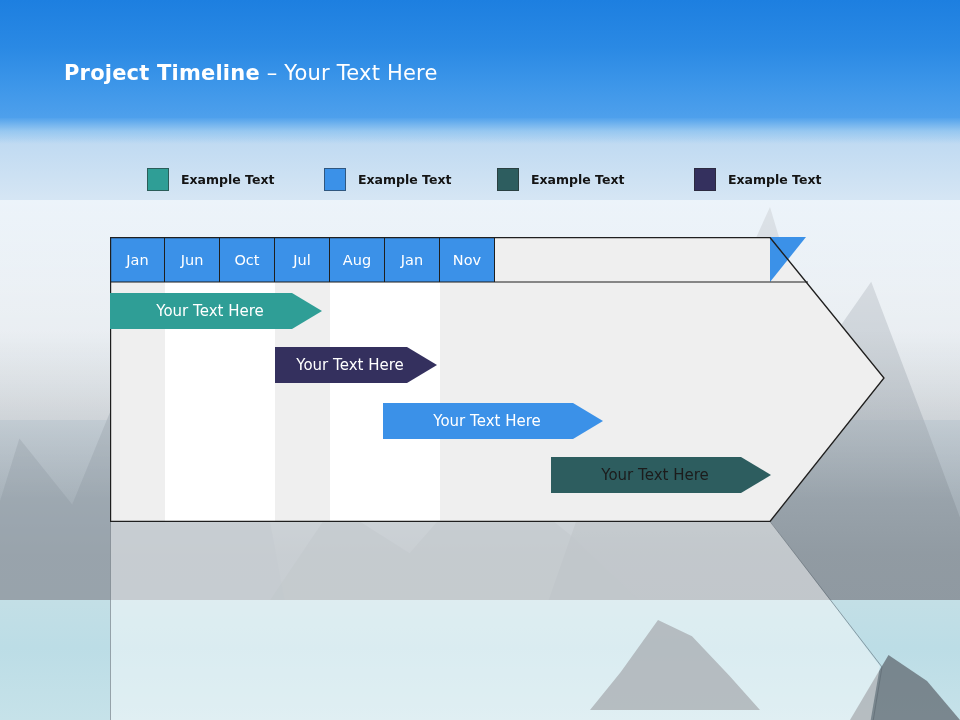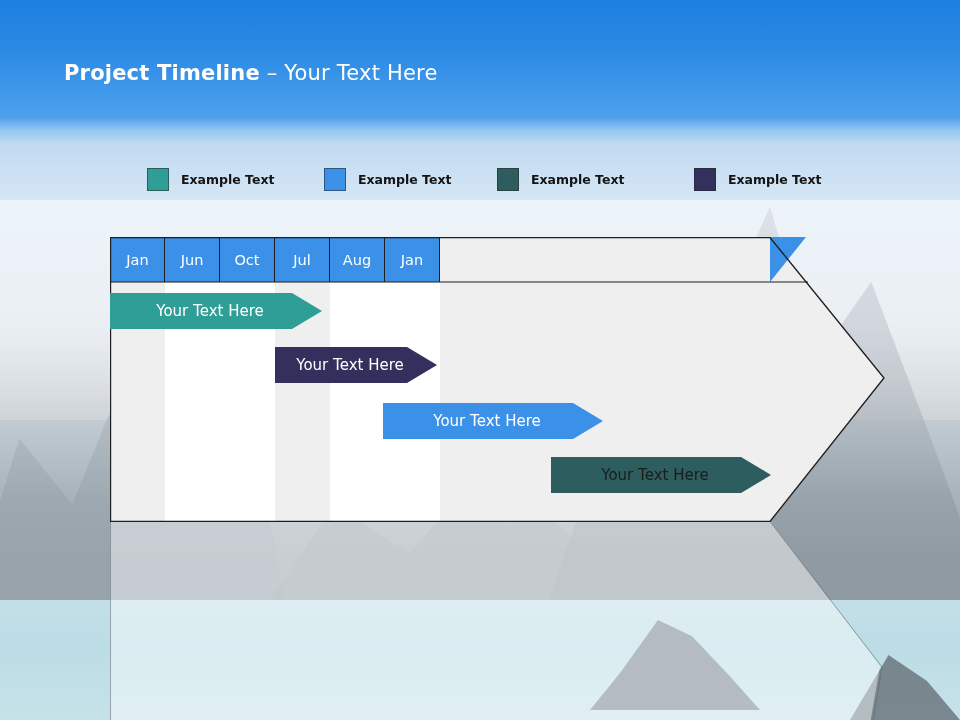--- a/index.html
+++ b/index.html
@@ -174,20 +174,23 @@
       </div>
     <div class="col grey">
         <div class="col-head">Jul</div>
       </div>
     <div class="col white">
         <div class="col-head">Aug</div>
       </div>
     <div class="col white">
         <div class="col-head">Jan</div>
       </div>
+    <div class="col grey">
+        <div class="col-head">Nov</div>
+      </div>
   </div>
   <div class="head-tip"></div>
 
   <svg class="arrow-outline" viewBox="0 0 775 285">
     <polygon points="0.5,0.5 660,0.5 774,141 660,284.5 0.5,284.5" fill="none" stroke="#1f1f1f" stroke-width="1.4"></polygon>
     <line x1="0.5" y1="45" x2="698" y2="45" stroke="#1f1f1f" stroke-width="1.2"></line>
   </svg>
 
   <div class="bar" id="bar0">
     <span>Your  Text Here</span>

